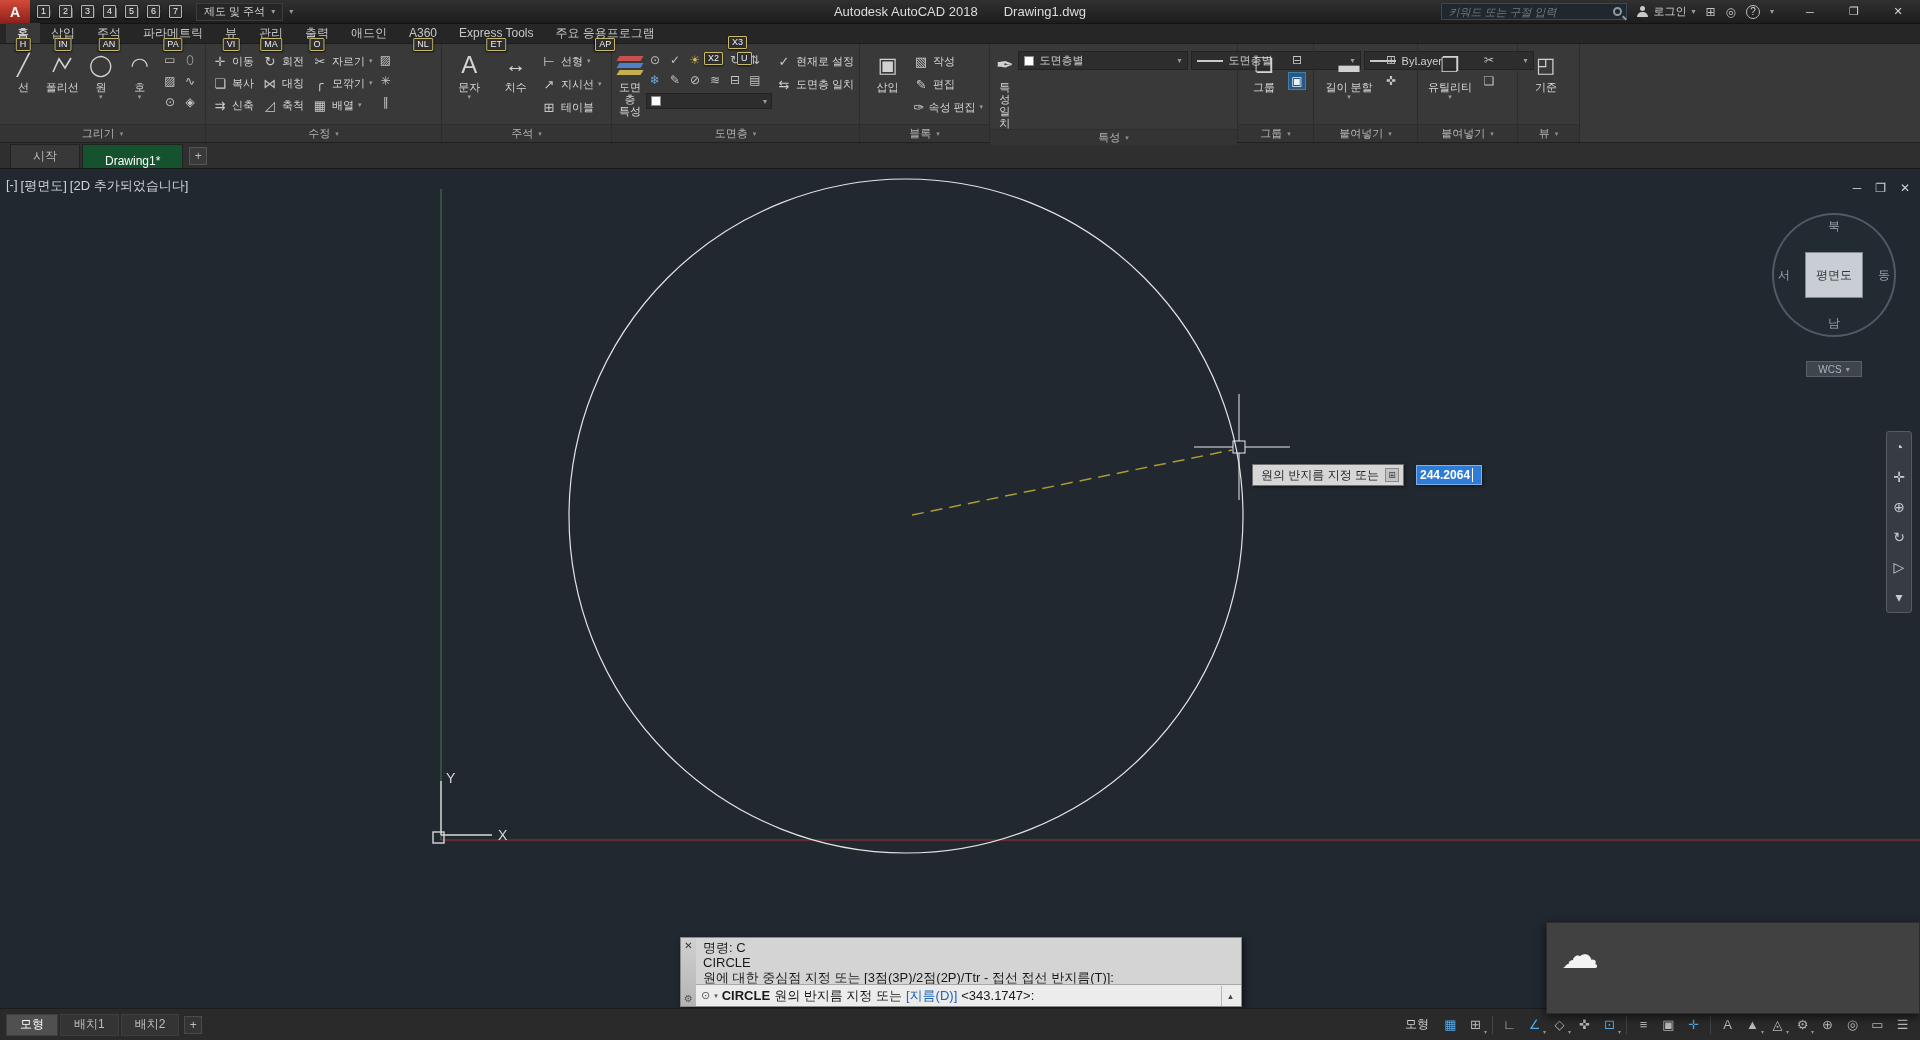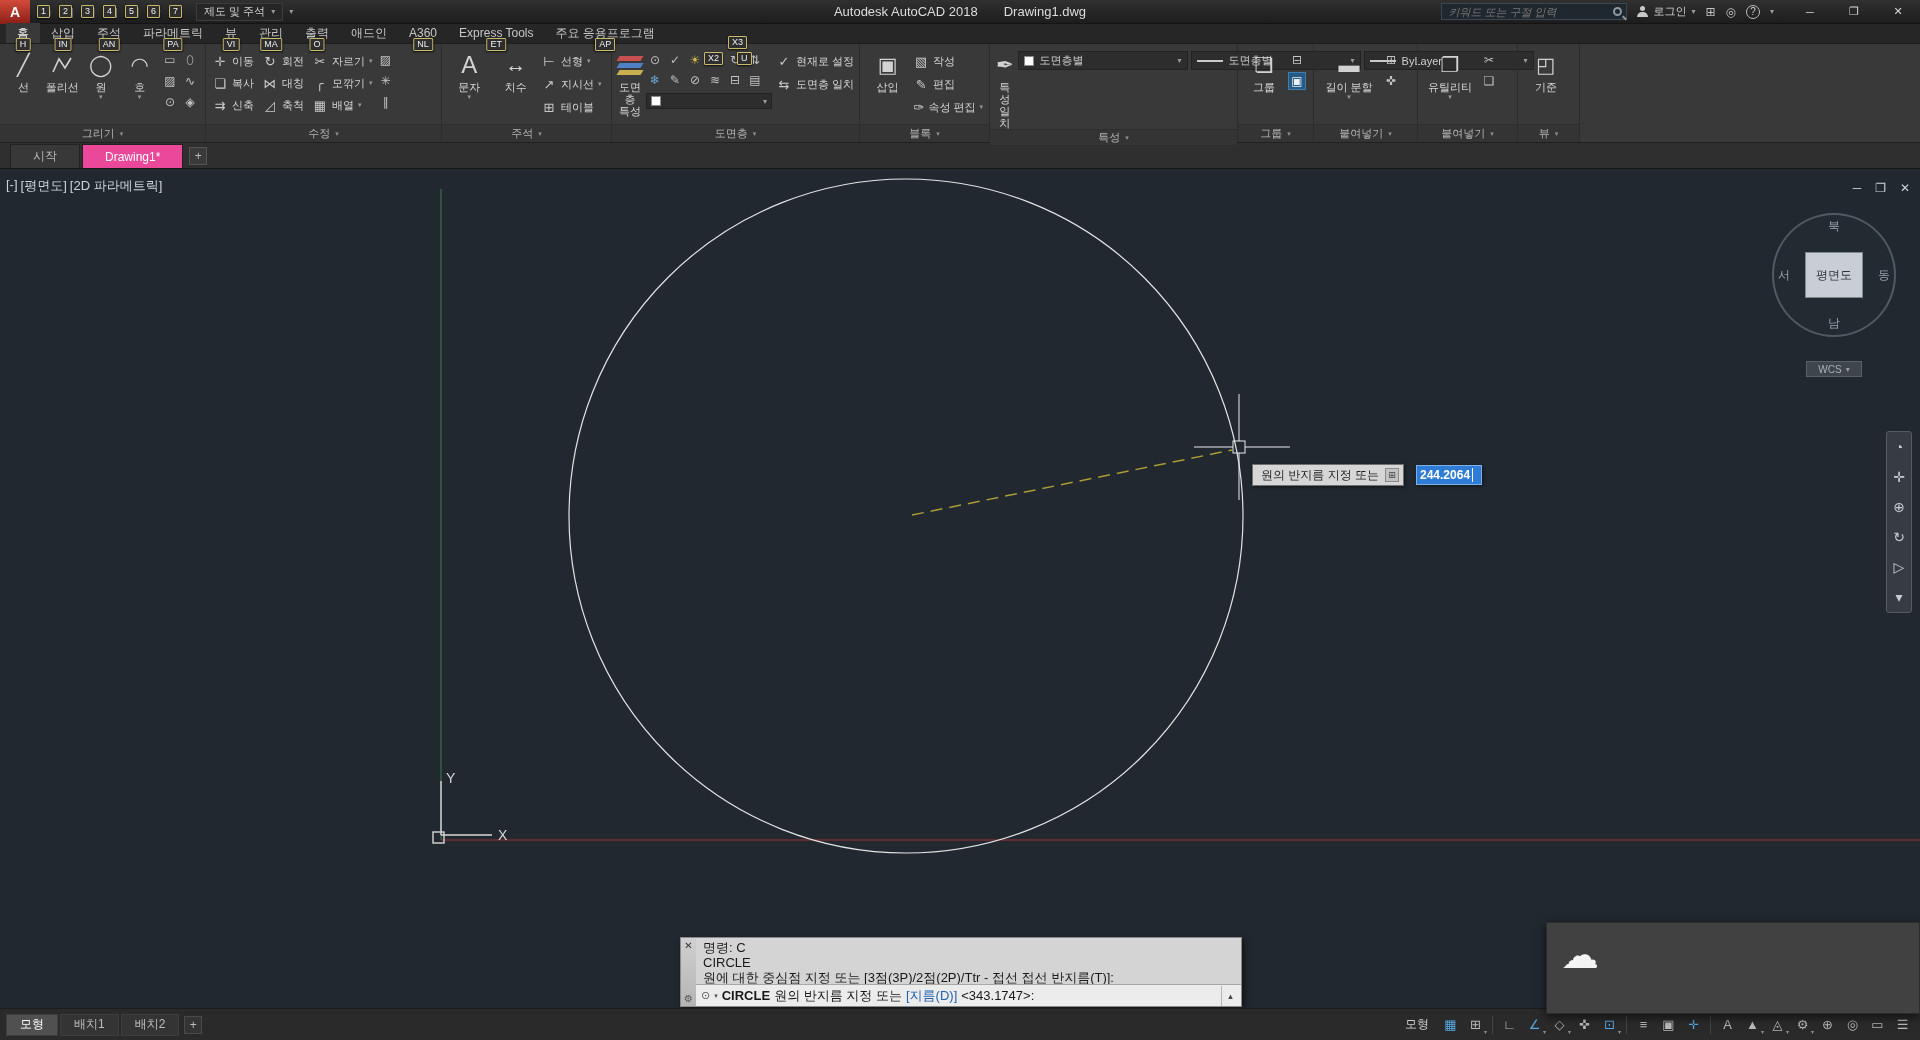--- a/index.html
+++ b/index.html
@@ -62,21 +62,21 @@
   .ddcol{display:flex;flex-direction:row;gap:3px;padding-top:3px;}
   .dd{width:170px;height:19px;background:#2d2d2d;border:1px solid #222;display:flex;align-items:center;gap:6px;padding:0 5px;font-size:11px;color:#cfcfcf;}
   .ddc{margin-left:auto;font-size:8px;color:#9a9a9a;}
   .swatch{width:10px;height:10px;background:#fdfdfd;border:1px solid #888;flex:none;}
   .lw{width:26px;border-top:2px solid #c9c9c9;flex:none;}
   .layer-dd{width:126px;height:16px;background:#2d2d2d;border:1px solid #222;display:flex;align-items:center;padding:0 4px;margin-top:2px;}
 
   
   .ftabs{height:26px;background:#2f2f2f;display:flex;align-items:flex-end;padding-left:10px;gap:2px;border-bottom:1px solid #181818;}
   .ftab{height:24px;display:flex;align-items:center;padding:0 22px;font-size:12px;background:#383838;color:#b9b9b9;border:1px solid #222;border-bottom:0;}
-  .ftab.active{background:#ec4899;color:#fff;}
+  .ftab.active{background:#14532d;color:#fff;align-items:flex-end;}
   .ftab-plus{width:18px;height:18px;margin:0 0 3px 4px;border:1px solid #555;display:flex;align-items:center;justify-content:center;color:#bdbdbd;font-size:12px;background:#3a3a3a;}
 
   
   .canvas{position:relative;height:839px;background:#212830;overflow:hidden;}
   .overlay{position:absolute;left:0;top:0;}
   .vplabel{position:absolute;left:6px;top:8px;font-size:13px;color:#cfd4da;display:flex;gap:3px;}
   .vpctrl{position:absolute;right:10px;top:12px;display:flex;gap:14px;font-size:12px;color:#cfd4da;}
   .viewcube{position:absolute;left:1772px;top:44px;width:124px;}
   .vc-ring{position:relative;width:124px;height:124px;border:2px solid rgba(170,180,190,.35);border-radius:50%;background:rgba(40,46,54,.25);}
   .vc-lbl{position:absolute;font-size:12px;color:#9aa3ad;}
@@ -596,21 +596,21 @@
         <line x1="441" y1="666" x2="492" y2="666"></line>
         <rect x="433" y="663" width="11" height="11"></rect>
       </g>
       <text x="446" y="614" fill="#d8d8d8" font-size="14">Y</text>
       <text x="498" y="671" fill="#d8d8d8" font-size="14">X</text>
     </svg>
 
     <div class="vplabel">
       <span>[-]</span>
       <span>[평면도]</span>
-      <span>[2D 파라메트릭]</span>
+      <span>[2D 추가되었습니다]</span>
     </div>
 
     <div class="vpctrl">
       <span>─</span>
       <span>❐</span>
       <span>✕</span>
     </div>
 
     <div class="viewcube">
       <div class="vc-ring">

